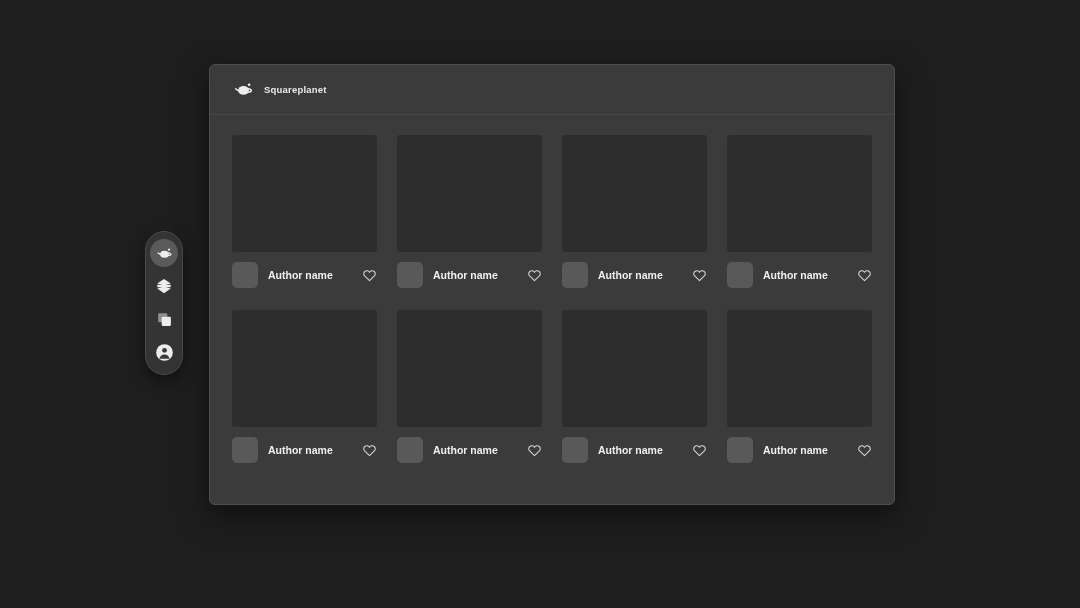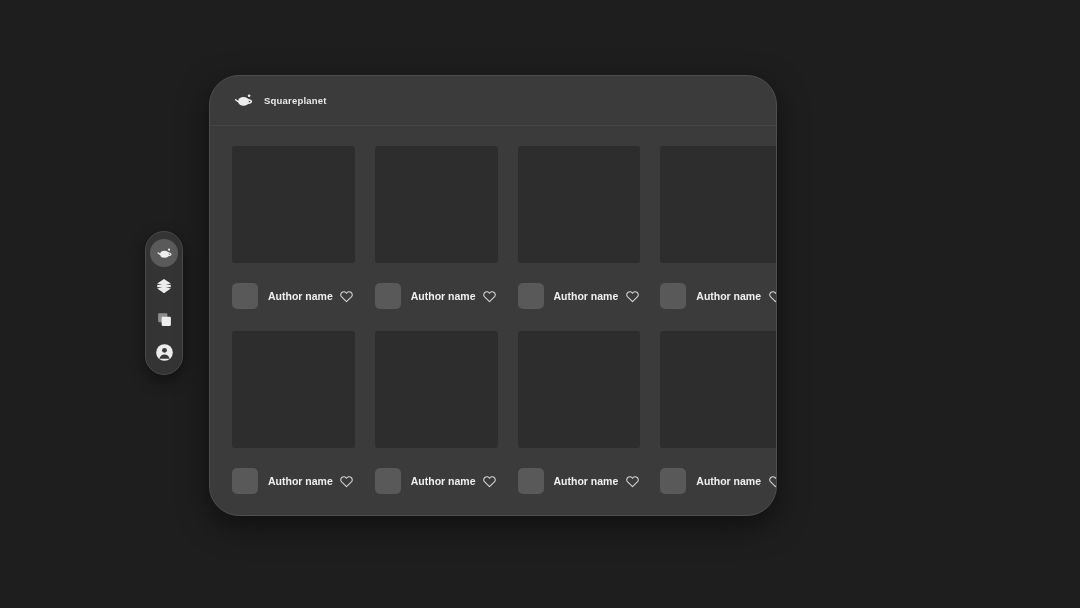--- a/index.html
+++ b/index.html
@@ -50,26 +50,26 @@
   }
   .side-item.active {
     background: #5a5a5a;
   }
   .side-item svg { display: block; }
 
   
   #panel {
     position: absolute;
     left: 209px;
-    top: 75px;
-    width: 568px;
+    top: 64px;
+    width: 686px;
     height: 441px;
     background: #3b3b3b;
     border: 1px solid #4e4e4e;
-    border-radius: 30px;
+    border-radius: 6px;
     box-sizing: border-box;
     box-shadow: 0 10px 30px rgba(0,0,0,0.5);
     overflow: hidden;
   }
 
   #panel-header {
     height: 50px;
     display: flex;
     align-items: center;
     padding: 0 22px;
@@ -110,21 +110,21 @@
   .card-thumb {
     width: 100%;
     height: 117px;
     background: #2d2d2d;
     border-radius: 3px;
   }
 
   .card-meta {
     display: flex;
     align-items: center;
-    margin-top: 20px;
+    margin-top: 10px;
     height: 26px;
   }
 
   .card-avatar {
     width: 26px;
     height: 26px;
     border-radius: 5px;
     background: #595959;
     flex: none;
   }

